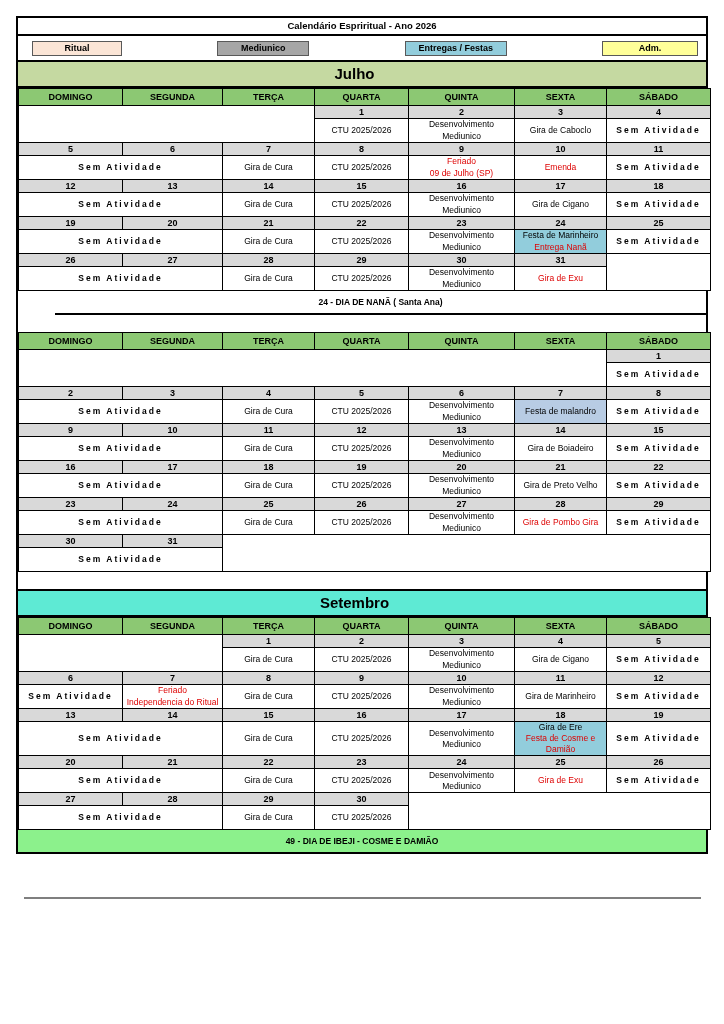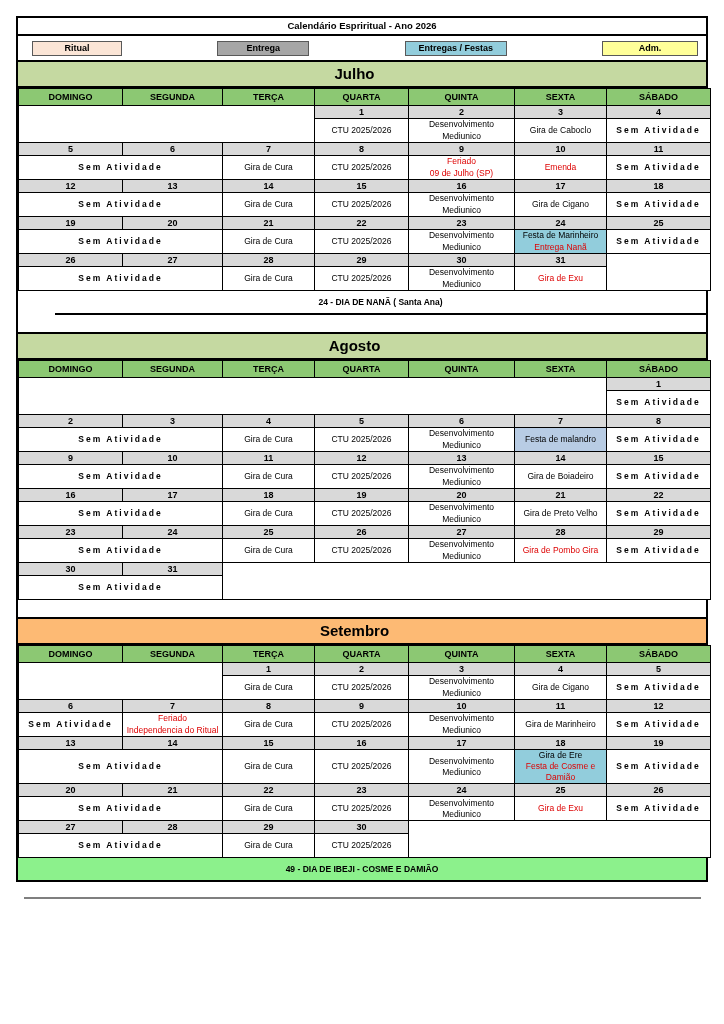--- a/index.html
+++ b/index.html
@@ -49,21 +49,21 @@
   }
 </style>
 </head>
 <body>
 
 <div class="page">
   <div class="calendar">
     <div class="titlebar">Calendário Espriritual - Ano 2026</div>
     <div class="legend" id="legend">
         <div class="legend-box" style="background: rgb(251, 229, 214); width: 90px;">Ritual</div>
-        <div class="legend-box" style="background: rgb(166, 166, 166); width: 92px;">Entrega</div>
+        <div class="legend-box" style="background: rgb(166, 166, 166); width: 92px;">Mediunico</div>
         <div class="legend-box" style="background: rgb(146, 205, 220); width: 102px;">Entregas / Festas</div>
         <div class="legend-box" style="background: rgb(255, 255, 153); width: 96px;">Adm.</div>
       </div>
     <div id="months">
         <div>
           <div class="month-band" style="background: rgb(197, 217, 161);">Julho</div>
           <table class="grid">
             <colgroup>
               <col style="width: 104px;">
               <col style="width: 100px;">
@@ -218,21 +218,20 @@
                 <td class="act">
                   <span class="line" style="color: rgb(221, 0, 0);">Gira de Exu</span>
                 </td>
               </tr>
             </tbody>
           </table>
           <div class="note note-mid" style="background: rgb(255, 255, 255); margin-left: 37px;">24 - DIA DE NANÃ ( Santa Ana)</div>
         </div>
         <div class="spacer"></div>
         <div>
-          <div class="month-band" style="background: rgb(197, 217, 161);">Agosto</div>
           <table class="grid">
             <colgroup>
               <col style="width: 104px;">
               <col style="width: 100px;">
               <col style="width: 92px;">
               <col style="width: 94px;">
               <col style="width: 106px;">
               <col style="width: 92px;">
               <col style="width: 104px;">
             </colgroup>
@@ -379,21 +378,21 @@
               <tr>
                 <td class="act" colspan="2">
                   <span class="line spaced">Sem Atividade</span>
                 </td>
               </tr>
             </tbody>
           </table>
         </div>
         <div class="spacer"></div>
         <div>
-          <div class="month-band" style="background: #fdba74; text-align: center;">Setembro</div>
+          <div class="month-band" style="background: #5eead4; text-align: center;">Setembro</div>
           <table class="grid">
             <colgroup>
               <col style="width: 104px;">
               <col style="width: 100px;">
               <col style="width: 92px;">
               <col style="width: 94px;">
               <col style="width: 106px;">
               <col style="width: 92px;">
               <col style="width: 104px;">
             </colgroup>

